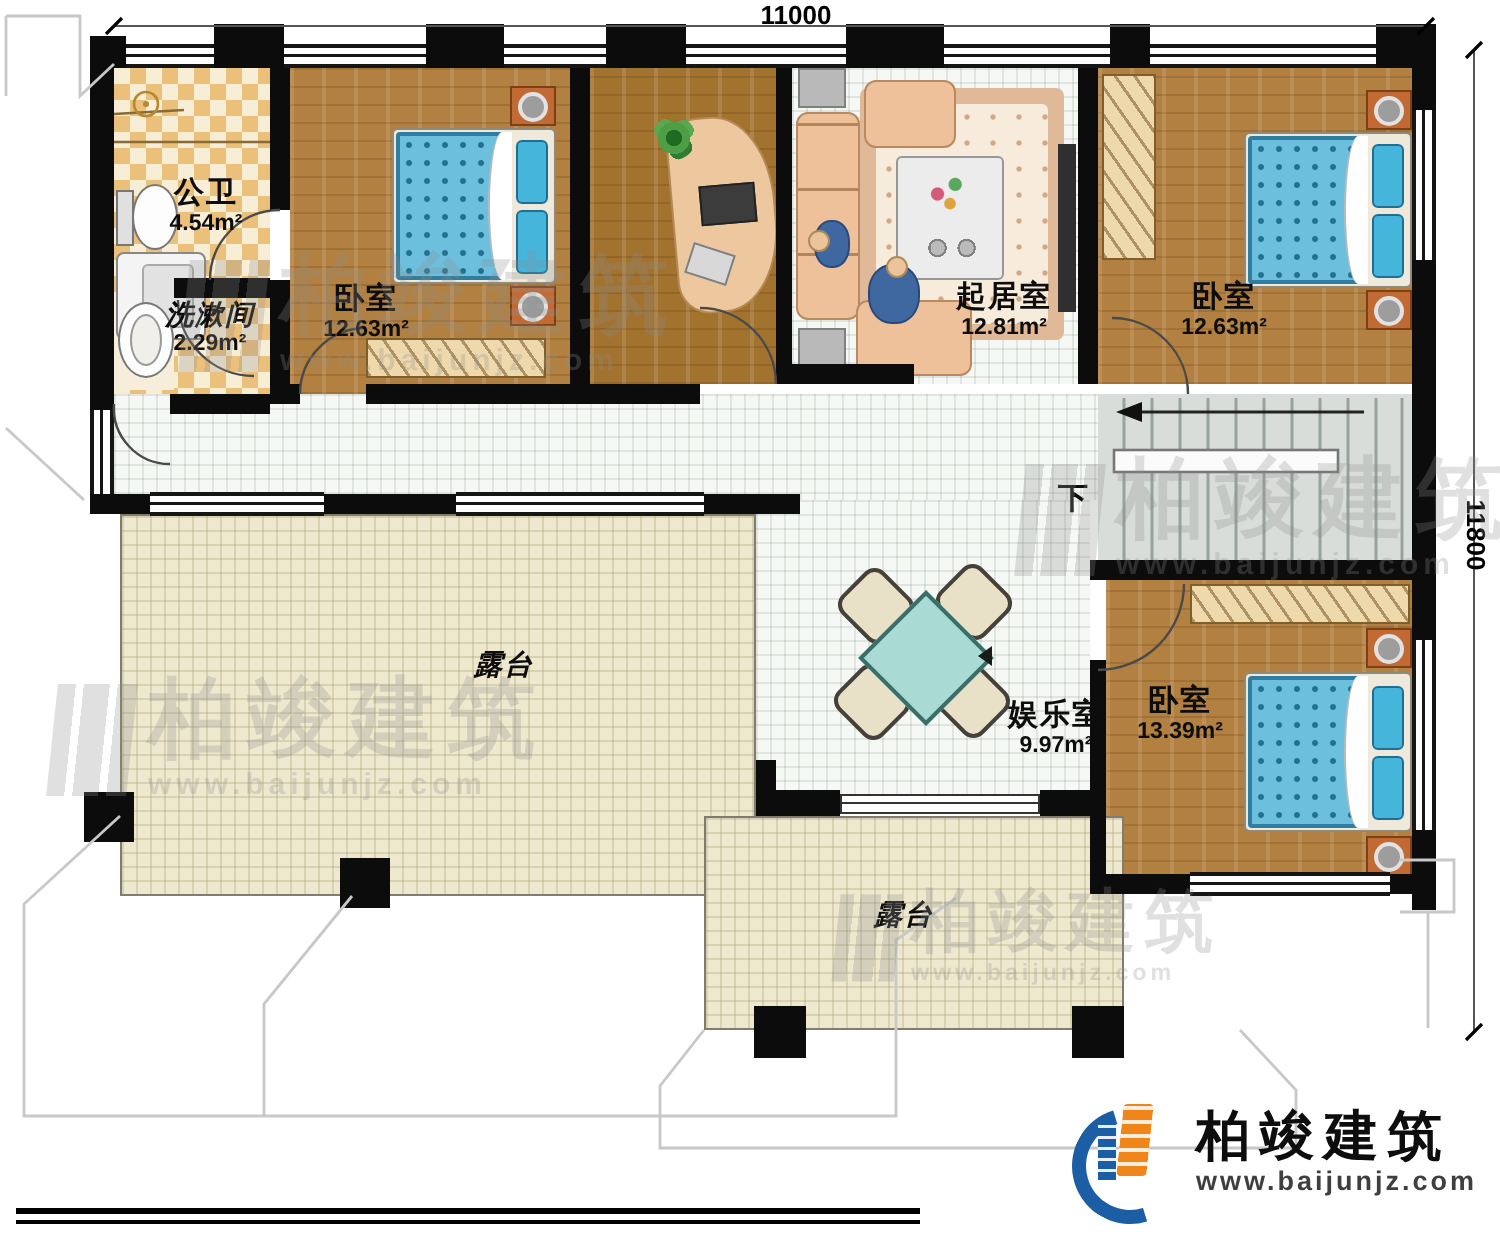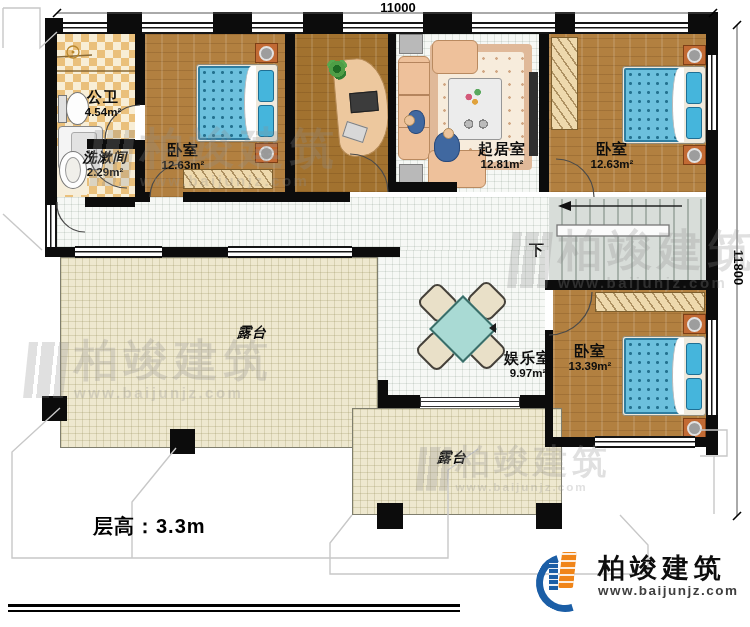--- a/index.html
+++ b/index.html
@@ -376,23 +376,20 @@
       </div>
   </div>
   <div class="wm" style="left:418px;top:444px;transform:scale(.78);transform-origin:top left;">
     <div class="wm-icon"></div>
     <div>
         <div class="wm-t1">柏竣建筑</div>
          <div class="wm-t2">www.baijunjz.com</div>
       </div>
   </div>
 
-  <div class="info-line" style="left:93px;top:513px;">
-    <span>层高：3.3m</span>
-  </div>
   <div class="uline" style="left:8px;top:604px;width:452px;height:3px;"></div>
   <div class="uline" style="left:8px;top:610px;width:452px;height:2px;"></div>
 
   <div class="logo">
     <div class="logo-icon">
       <div class="swoosh"></div>
         <div class="bldg-b"></div>
         <div class="bldg-o"></div>
     </div>
     <div class="logo-tx">

